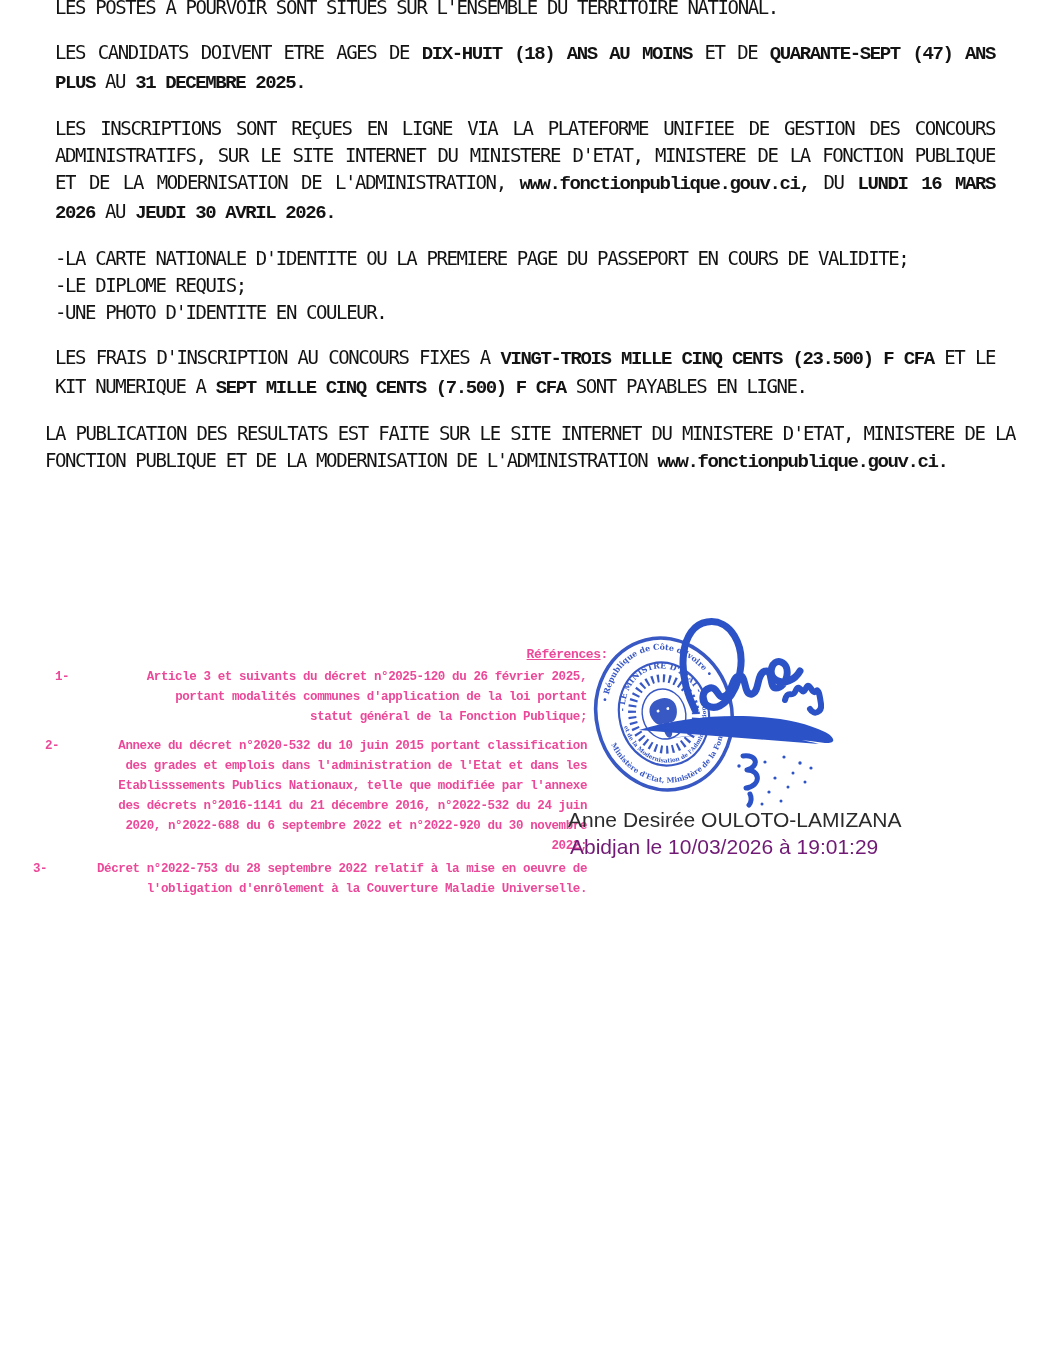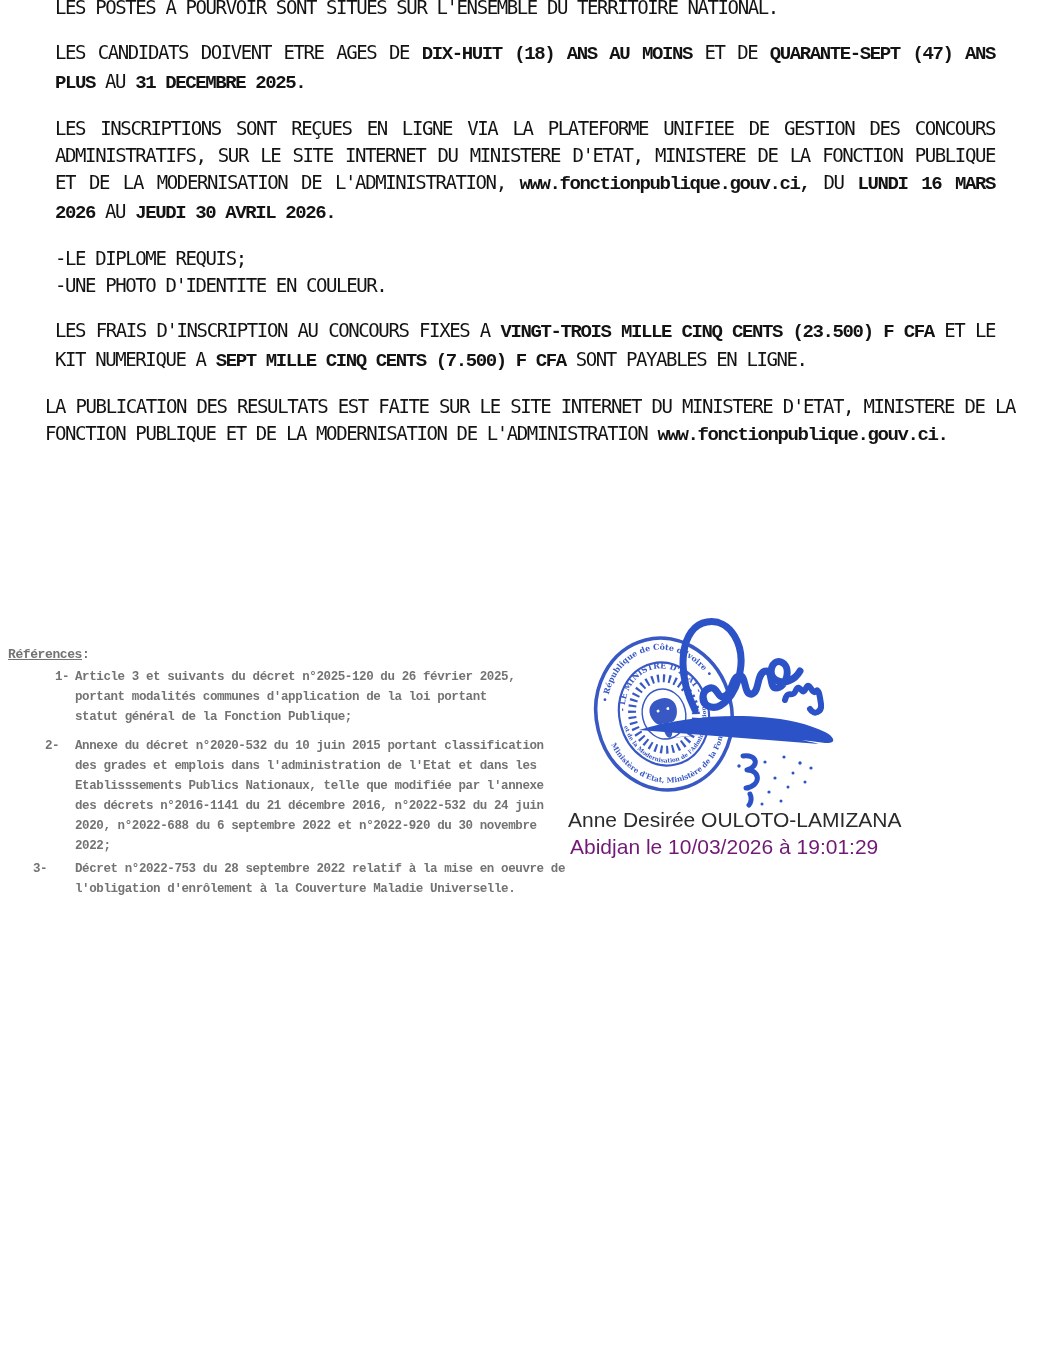--- a/index.html
+++ b/index.html
@@ -14,21 +14,21 @@
   }
   .para{margin:0 0 18px 0;}
   .para.first{margin-top:-6px;}
   .para.tight{margin-bottom:0;}
   .para.wide{margin-left:-10px;margin-right:-20px;margin-top:8px;}
   .seg-b{font-family:"Liberation Mono",monospace;font-weight:bold;}
   
   .refs{
     position:absolute;left:8px;top:645px;width:600px;
     font-family:"Liberation Mono",monospace;font-weight:bold;
-    font-size:12.5px;line-height:20px;color:#737373;letter-spacing:-0.4px;
+    font-size:12.5px;line-height:20px;color:#ec4899;letter-spacing:-0.4px;text-align:right;
   }
   .refs-title{margin:0 0 2px 0;font-size:13px;}
   .refs-title .u{text-decoration:underline;}
   .ref-item{position:relative;margin:0;}
   .ref-item .ref-num{position:absolute;top:0;}
   .ref-item .ref-text{margin-left:67px;width:512px;white-space:pre-line;}
   .ref-item:nth-child(1) .ref-num{left:47px;}
   .ref-item:nth-child(1){margin-bottom:9px;}
   .ref-item:nth-child(2) .ref-num{left:37px;}
   .ref-item:nth-child(2){margin-bottom:3px;}
@@ -46,20 +46,21 @@
 </style>
 </head>
 <body>
 
 <div class="page">
 
   <div class="doc">
       <div class="para first"><span class="seg-r">LES POSTES A POURVOIR SONT SITUES SUR L'ENSEMBLE DU TERRITOIRE NATIONAL.</span></div>
       <div class="para"><span class="seg-r">LES CANDIDATS DOIVENT ETRE AGES DE </span><span class="seg-b">DIX-HUIT (18) ANS AU MOINS</span><span class="seg-r"> ET DE </span><span class="seg-b">QUARANTE-SEPT (47) ANS PLUS</span><span class="seg-r"> AU </span><span class="seg-b">31 DECEMBRE 2025.</span></div>
       <div class="para"><span class="seg-r">LES INSCRIPTIONS SONT REÇUES EN LIGNE VIA LA PLATEFORME UNIFIEE DE GESTION DES CONCOURS ADMINISTRATIFS, SUR LE SITE INTERNET DU MINISTERE D'ETAT, MINISTERE DE LA FONCTION PUBLIQUE ET DE LA MODERNISATION DE L'ADMINISTRATION, </span><span class="seg-b">www.fonctionpublique.gouv.ci,</span><span class="seg-r"> DU </span><span class="seg-b">LUNDI 16 MARS 2026</span><span class="seg-r"> AU </span><span class="seg-b">JEUDI 30 AVRIL 2026.</span></div>
+      <div class="para tight"><span class="seg-r">-LA CARTE NATIONALE D'IDENTITE OU LA PREMIERE PAGE DU PASSEPORT EN COURS DE VALIDITE;</span></div>
       <div class="para tight"><span class="seg-r">-LE DIPLOME REQUIS;</span></div>
       <div class="para"><span class="seg-r">-UNE PHOTO D'IDENTITE EN COULEUR.</span></div>
       <div class="para"><span class="seg-r">LES FRAIS D'INSCRIPTION AU CONCOURS FIXES A </span><span class="seg-b">VINGT-TROIS MILLE CINQ CENTS (23.500) F CFA</span><span class="seg-r"> ET LE KIT NUMERIQUE A </span><span class="seg-b">SEPT MILLE CINQ CENTS (7.500) F CFA</span><span class="seg-r"> SONT PAYABLES EN LIGNE.</span></div>
       <div class="para wide"><span class="seg-r">LA PUBLICATION DES RESULTATS EST FAITE SUR LE SITE INTERNET DU MINISTERE D'ETAT, MINISTERE DE LA FONCTION PUBLIQUE ET DE LA MODERNISATION DE L'ADMINISTRATION </span><span class="seg-b">www.fonctionpublique.gouv.ci.</span></div>
     </div>
 
   <div class="refs">
     <div class="refs-title"><span class="u">Références</span><span>:</span></div>
     <div id="refs-list">
         <div class="ref-item">

